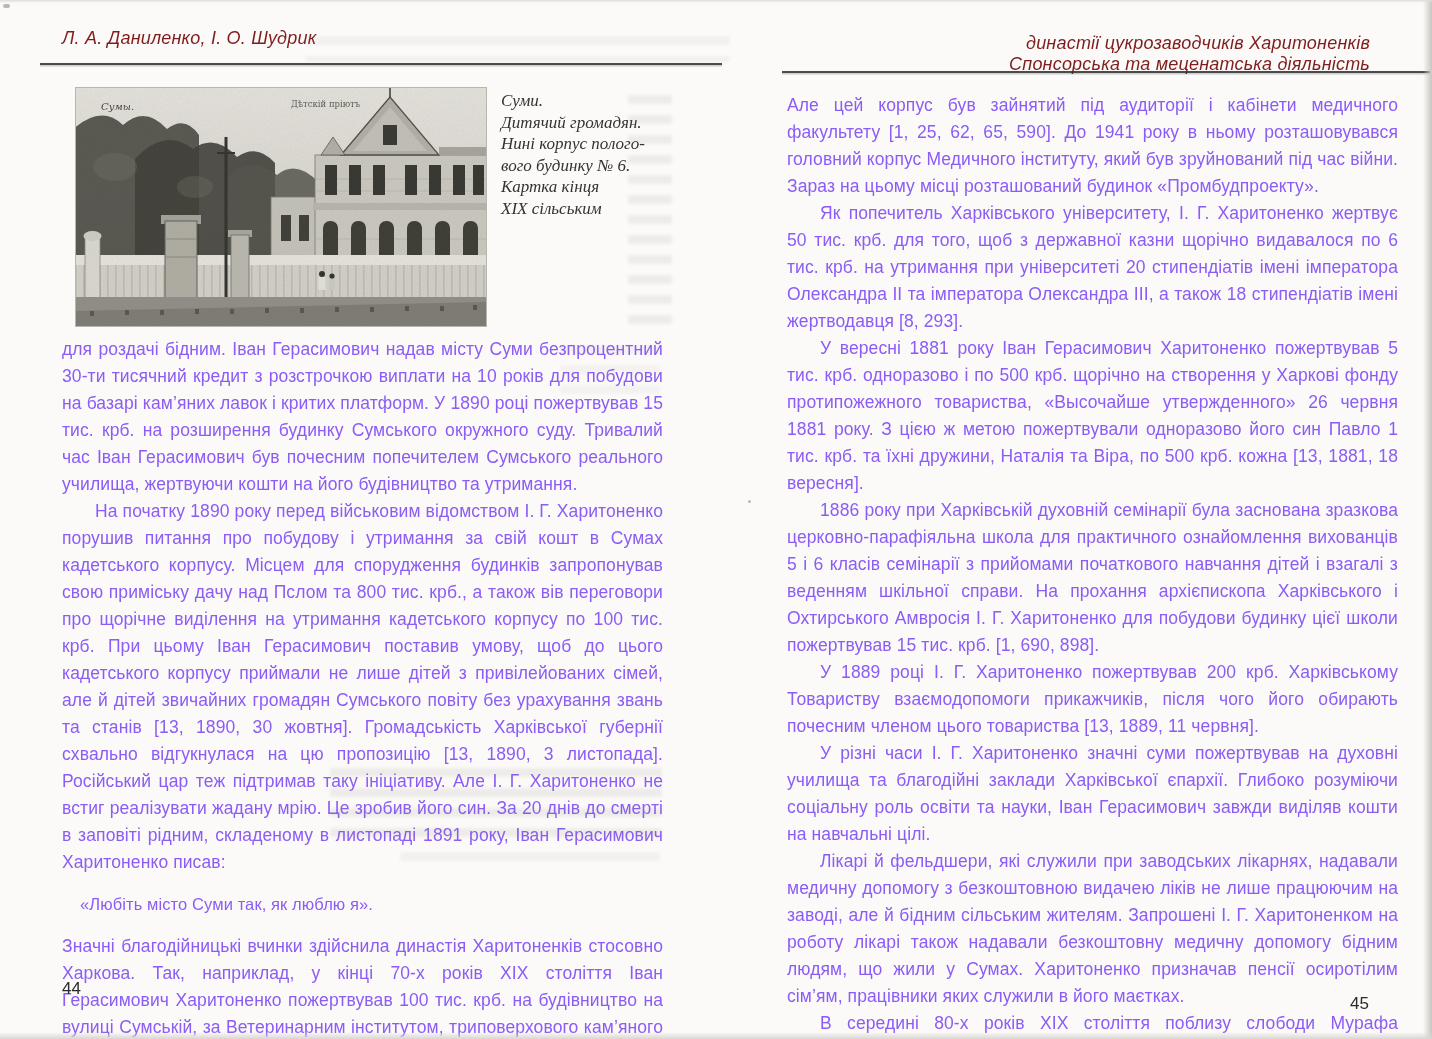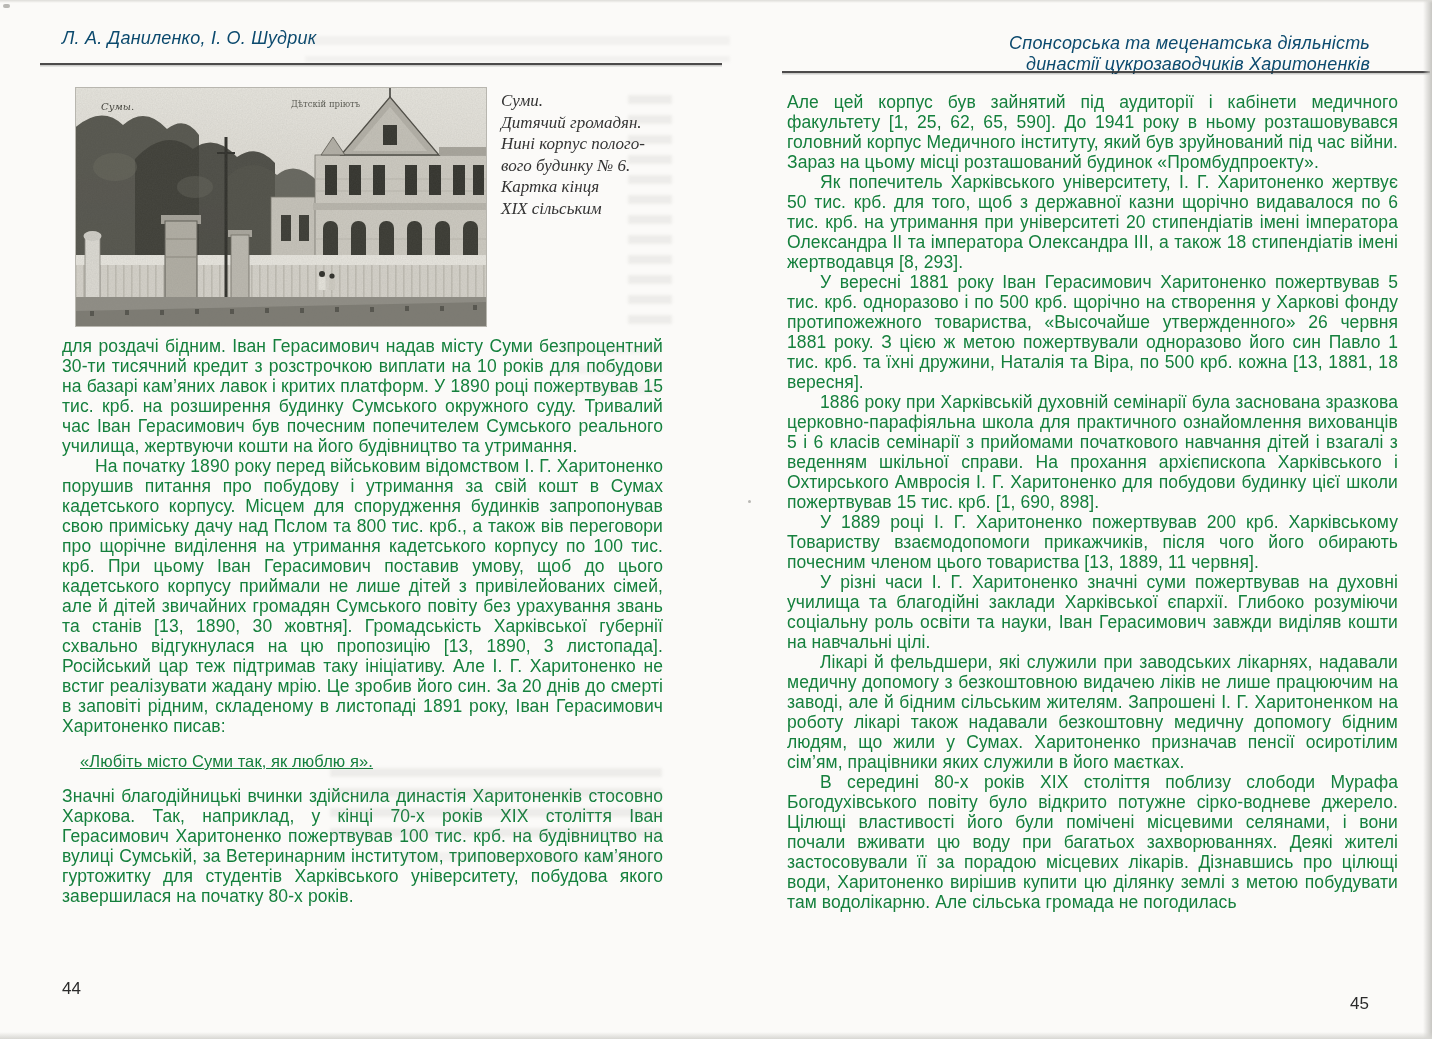--- a/index.html
+++ b/index.html
@@ -13,46 +13,46 @@
   }
   
   .edge-right{position:absolute;top:0;right:0;width:9px;height:100%;
     background:linear-gradient(to right,rgba(0,0,0,0),#c7c6c2);}
   .edge-bottom{position:absolute;bottom:0;left:0;width:100%;height:7px;
     background:linear-gradient(to bottom,rgba(0,0,0,0),#d8d7d3);}
   .edge-top{position:absolute;top:0;left:0;width:100%;height:3px;
     background:linear-gradient(to bottom,#dddcd8,rgba(0,0,0,0));}
 
   .running-head{
-    position:absolute;font-size:18px;font-style:italic;color:#0c4a6e;
+    position:absolute;font-size:18px;font-style:italic;color:#7f1d1d;
     letter-spacing:0.2px;
   }
   .head-left{left:62px;top:28px;}
   .head-right{right:62px;top:33px;text-align:right;line-height:21px;}
   .head-rule{position:absolute;height:2px;background:#343434;opacity:.88;
     box-shadow:0 1.5px 0 rgba(40,40,40,.25);}
   .rule-left{left:40px;top:63px;width:682px;}
   .rule-right{left:782px;top:71px;width:648px;}
 
   .photo-wrap{position:absolute;left:75px;top:87px;width:412px;height:200px;}
   .photo-caption{
     position:absolute;left:501px;top:90px;width:160px;
     font-size:17px;font-style:italic;line-height:21.5px;color:#333;font-family:Liberation Serif, serif;
   }
 
   .body-text{position:absolute;}
   .body-left{left:62px;top:336px;width:601px;}
   .body-right{left:787px;top:92px;width:611px;}
   .body-text p{
-    margin:0;text-align:justify;font-size:17.5px;line-height:20px;
-    letter-spacing:0.1px;color:#15803d;
+    margin:0;text-align:justify;font-size:17.5px;line-height:27px;
+    letter-spacing:0.1px;color:#8b5cf6;
   }
   .body-text p.indent{text-indent:33px;}
   .quote{margin:15px 0 15px 18px !important;font-size:16.5px !important;
-    text-align:left !important;text-decoration:underline;}
+    text-align:left !important;}
 
   .page-num{position:absolute;font-size:17px;color:#2b2b2b;}
   .pn-left{left:62px;top:979px;}
   .pn-right{left:1350px;top:994px;}
 
   
   .ghost{
     position:absolute;pointer-events:none;
     background:repeating-linear-gradient(
       to bottom, rgba(125,124,120,0.20) 0px, rgba(125,124,120,0.20) 9px,
@@ -200,22 +200,22 @@
   <div class="body-text body-left">
     <p>для роздачі бідним. Іван Герасимович надав місту Суми безпроцентний 30-ти тисячний кредит з розстрочкою виплати на 10 років для побудови на базарі кам’яних лавок і критих платформ. У 1890 році пожертвував 15 тис. крб. на розширення будинку Сумського окружного суду. Тривалий час Іван Герасимович був почесним попечителем Сумського реального училища, жертвуючи кошти на його будівництво та утримання.</p>
     <p class="indent">На початку 1890 року перед військовим відомством І. Г. Харитоненко порушив питання про побудову і утримання за свій кошт в Сумах кадетського корпусу. Місцем для спорудження будинків запропонував свою приміську дачу над Пслом та 800 тис. крб., а також вів переговори про щорічне виділення на утримання кадетського корпусу по 100 тис. крб. При цьому Іван Герасимович поставив умову, щоб до цього кадетського корпусу приймали не лише дітей з привілейованих сімей, але й дітей звичайних громадян Сумського повіту без урахування звань та станів [13, 1890, 30 жовтня]. Громадськість Харківської губернії схвально відгукнулася на цю пропозицію [13, 1890, 3 листопада]. Російський цар теж підтримав таку ініціативу. Але І. Г. Харитоненко не встиг реалізувати жадану мрію. Це зробив його син. За 20 днів до смерті в заповіті рідним, складеному в листопаді 1891 року, Іван Герасимович Харитоненко писав:</p>
     <p class="quote">«Любіть місто Суми так, як люблю я».</p>
     <p>Значні благодійницькі вчинки здійснила династія Харитоненків стосовно Харкова. Так, наприклад, у кінці 70-х років XIX століття Іван Герасимович Харитоненко пожертвував 100 тис. крб. на будівництво на вулиці Сумській, за Ветеринарним інститутом, триповерхового кам’яного гуртожитку для студентів Харківського університету, побудова якого завершилася на початку 80-х років.</p>
   </div>
 
   <div class="page-num pn-left">44</div>
 
   <div class="running-head head-right">
+    <div>династії цукрозаводчиків Харитоненків</div>
     <div>Спонсорська та меценатська діяльність</div>
-    <div>династії цукрозаводчиків Харитоненків</div>
   </div>
   <div class="head-rule rule-right"></div>
 
   <div class="body-text body-right">
     <p>Але цей корпус був зайнятий під аудиторії і кабінети медичного факультету [1, 25, 62, 65, 590]. До 1941 року в ньому розташовувався головний корпус Медичного інституту, який був зруйнований під час війни. Зараз на цьому місці розташований будинок «Промбудпроекту».</p>
     <p class="indent">Як попечитель Харківського університету, І. Г. Харитоненко жертвує 50 тис. крб. для того, щоб з державної казни щорічно видавалося по 6 тис. крб. на утримання при університеті 20 стипендіатів імені імператора Олександра II та імператора Олександра III, а також 18 стипендіатів імені жертводавця [8, 293].</p>
     <p class="indent">У вересні 1881 року Іван Герасимович Харитоненко пожертвував 5 тис. крб. одноразово і по 500 крб. щорічно на створення у Харкові фонду протипожежного товариства, «Высочайше утвержденного» 26 червня 1881 року. З цією ж метою пожертвували одноразово його син Павло 1 тис. крб. та їхні дружини, Наталія та Віра, по 500 крб. кожна [13, 1881, 18 вересня].</p>
     <p class="indent">1886 року при Харківській духовній семінарії була заснована зразкова церковно-парафіяльна школа для практичного ознайомлення вихованців 5 і 6 класів семінарії з прийомами початкового навчання дітей і взагалі з веденням шкільної справи. На прохання архієпископа Харківського і Охтирського Амвросія І. Г. Харитоненко для побудови будинку цієї школи пожертвував 15 тис. крб. [1, 690, 898].</p>
     <p class="indent">У 1889 році І. Г. Харитоненко пожертвував 200 крб. Харківському Товариству взаємодопомоги прикажчиків, після чого його обирають почесним членом цього товариства [13, 1889, 11 червня].</p>
     <p class="indent">У різні часи І. Г. Харитоненко значні суми пожертвував на духовні училища та благодійні заклади Харківської єпархії. Глибоко розуміючи соціальну роль освіти та науки, Іван Герасимович завжди виділяв кошти на навчальні цілі.</p>

